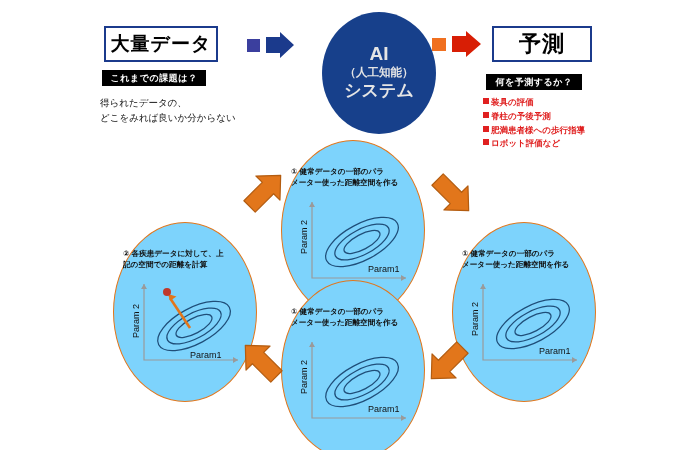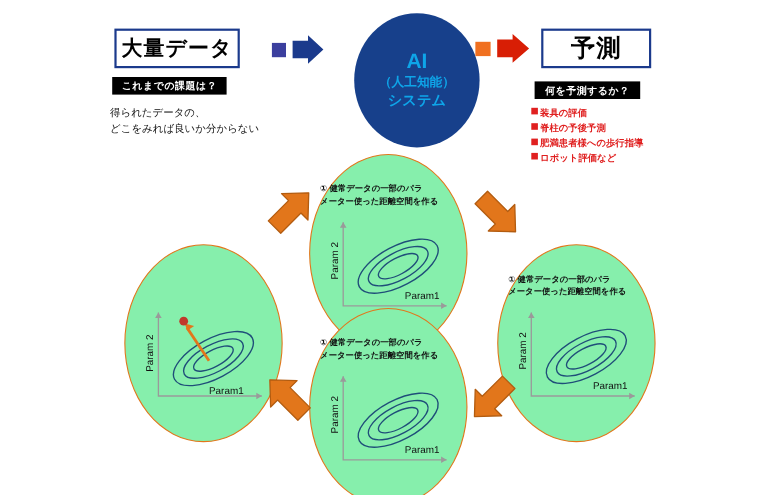--- a/index.html
+++ b/index.html
@@ -52,32 +52,32 @@
     margin-right:2px;vertical-align:1px;
   }
 
   
   #ai-node{
     position:absolute;left:322px;top:12px;width:114px;height:122px;
     border-radius:50%;
     background:#17408b;
     display:flex;flex-direction:column;
     align-items:center;justify-content:center;
-    color:#0ea5e9;text-align:center;
+    color:#e5e5e5;text-align:center;
   }
   #ai-node .l1{font-size:19px;font-weight:bold;line-height:1.05;}
   #ai-node .l2{font-size:11.5px;font-weight:bold;line-height:1.3;margin-top:1px;}
-  #ai-node .l3{font-size:13px;font-weight:bold;line-height:1.25;}
+  #ai-node .l3{font-size:17px;font-weight:bold;line-height:1.25;}
 
   
   .cyc{
     position:absolute;
     border:1.6px solid #e2761b;
     border-radius:50%;
-    background:#86efac;
+    background:#7dd3fc;
   }
   #cyc-top{left:281px;top:140px;width:142px;height:178px;}
   #cyc-right{left:452px;top:222px;width:142px;height:178px;}
   #cyc-bottom{left:281px;top:280px;width:142px;height:178px;}
   #cyc-left{left:113px;top:222px;width:142px;height:178px;}
 
   .cyc .cap{
     position:absolute;left:9px;right:7px;top:25px;
     font-size:7.6px;line-height:1.5;color:#111111;font-weight:bold;
     text-align:left;
@@ -195,20 +195,24 @@
         <ellipse cx="66" cy="46" rx="40" ry="18" transform="rotate(-28 66 46)"></ellipse>
         <ellipse cx="66" cy="46" rx="30" ry="12.5" transform="rotate(-28 66 46)"></ellipse>
         <ellipse cx="66" cy="46" rx="20" ry="7.5" transform="rotate(-28 66 46)"></ellipse>
       </g>
       <text x="11" y="58" font-size="9" fill="#111" font-family="Liberation Sans, sans-serif" transform="rotate(-90 11 58)">Param 2</text>
       <text x="72" y="76" font-size="9" fill="#111" font-family="Liberation Sans, sans-serif">Param1</text>
     </svg>
   </div>
 
   <div class="cyc" id="cyc-left">
+    <div class="cap">
+      <div>② 各疾患データに対して、上</div>
+      <div>記の空間での距離を計算</div>
+    </div>
     <svg class="plot" viewBox="0 0 116 92">
       <path d="M16 6 L16 82 L110 82" fill="none" stroke="#9a9a9a" stroke-width="1.2"></path>
       <path d="M16 6 l-3 5 l6 0 Z" fill="#9a9a9a"></path>
       <path d="M110 82 l-5 -3 l0 6 Z" fill="#9a9a9a"></path>
       <g fill="none" stroke="#1f4e79" stroke-width="1.25">
         <ellipse cx="66" cy="48" rx="40" ry="18" transform="rotate(-28 66 48)"></ellipse>
         <ellipse cx="66" cy="48" rx="30" ry="12.5" transform="rotate(-28 66 48)"></ellipse>
         <ellipse cx="66" cy="48" rx="20" ry="7.5" transform="rotate(-28 66 48)"></ellipse>
       </g>
       <path d="M62 50 L42 20" stroke="#e2761b" stroke-width="2.6"></path>

